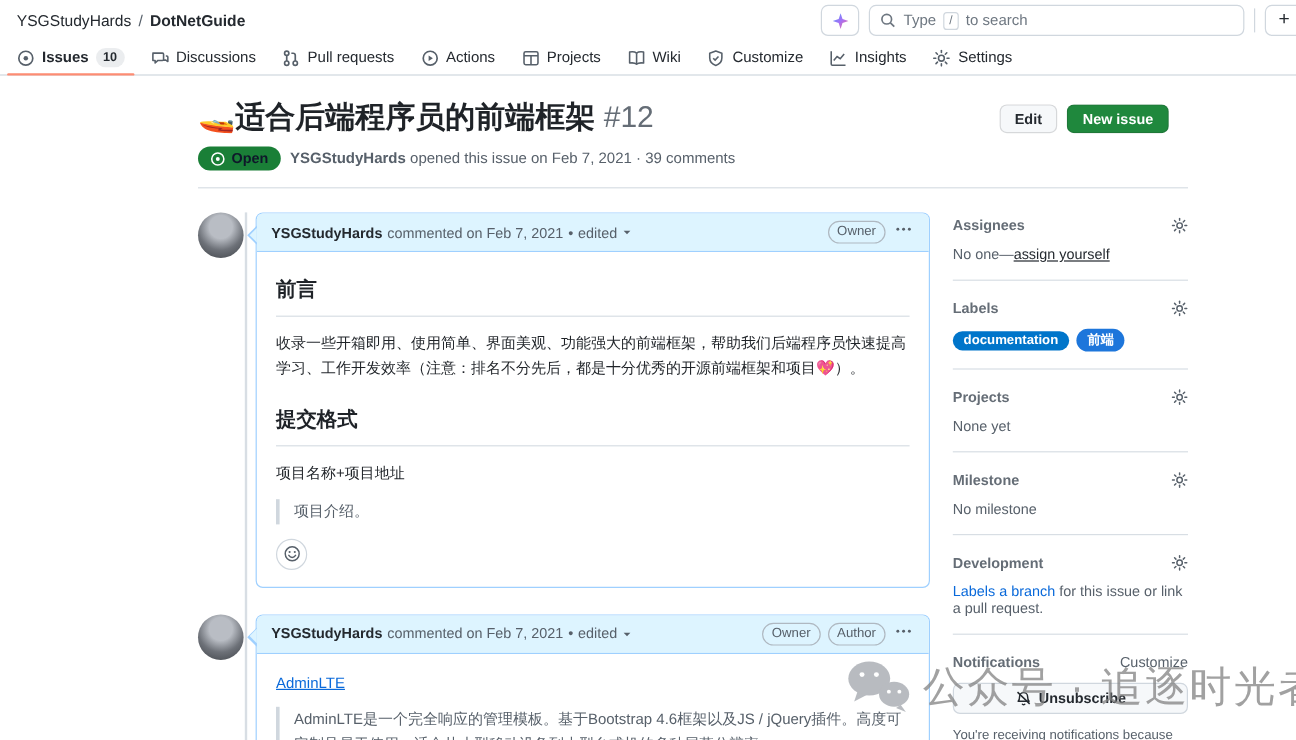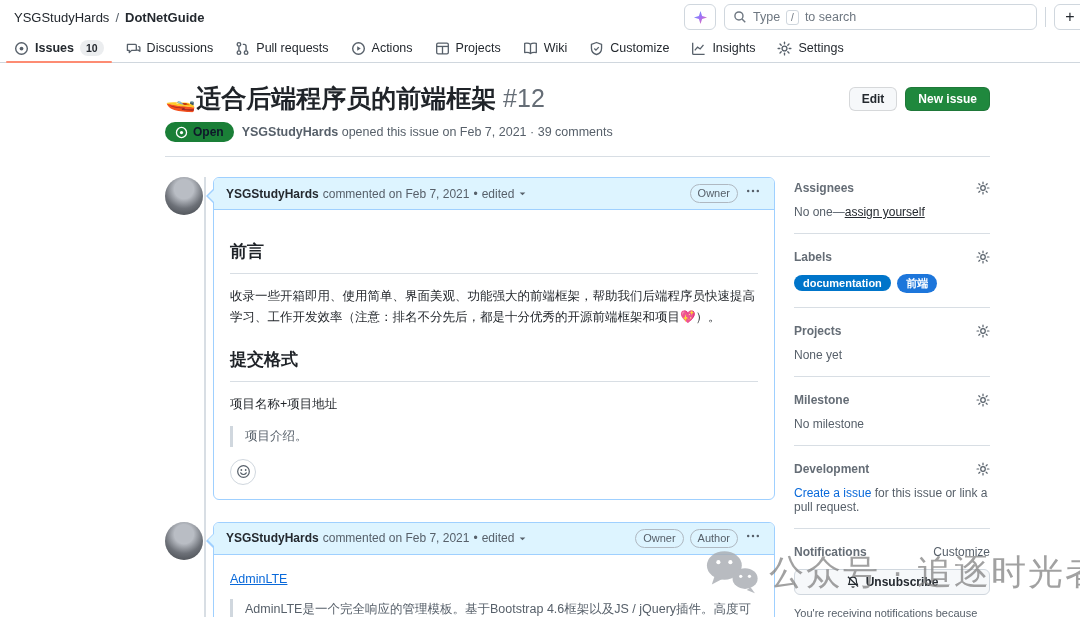--- a/index.html
+++ b/index.html
@@ -27,21 +27,21 @@
   .tab .ticon { color:#57606a; }
   .tab.active { font-weight:700; }
   .tab.active::after { content:""; position:absolute; left:0; right:0; bottom:-1px; height:2px; background:#fd8c73; border-radius:3px; }
   .count { background:rgba(175,184,193,.25); border-radius:2em; padding:0 6px; font-size:10.5px; font-weight:700; line-height:16px; }
 
   
   .main { padding:20px 90px 0 165px; position:relative; }
   .issue-head { position:relative; }
   .title { font-size:25px; font-weight:600; color:#1f2328; line-height:1.25; }
   .title .inum { color:#656d76; font-weight:400; }
-  .head-btns { position:absolute; right:0; top:4px; display:flex; gap:8px; }
+  .head-btns { position:absolute; right:16px; top:4px; display:flex; gap:8px; }
   .btn { font-size:12px; font-weight:600; border-radius:6px; padding:4px 12px; border:1px solid rgba(31,35,40,.15); background:#f6f8fa; color:#24292f; }
   .btn.green { background:#1f883d; border-color:rgba(31,35,40,.15); color:#fff; }
   .status-row { display:flex; align-items:center; gap:8px; margin-top:8px; font-size:12.5px; color:#57606a; }
   .open-pill { display:flex; align-items:center; gap:5px; background:#1a7f37; color:#0f172a; border-radius:2em; padding:3px 10px; font-size:12px; font-weight:600; }
   .status-row b { font-weight:700; }
   .head-divider { border-bottom:1px solid #d8dee4; margin-top:14px; }
 
   
   .content { display:flex; margin-top:20px; position:relative; }
   .comments-col { width:610px; position:relative; }
@@ -56,21 +56,21 @@
     border:8px solid transparent; border-left:0; border-right-color:#9fd0ff; }
   .bubble-header::after { content:""; position:absolute; left:-6.5px; top:11.5px;
     border:6.5px solid transparent; border-left:0; border-right-color:#ddf4ff; }
   .bubble-header .author { font-weight:700; color:#24292f; }
   .hdr-right { margin-left:auto; display:flex; align-items:flex-start; gap:6px; }
   .assoc { border:1px solid #afb8c1; border-radius:2em; padding:0 7px; font-size:11px; line-height:17px; color:#57606a; font-weight:500; background:transparent; }
   .kebab { color:#57606a; padding:0 2px; }
   .caret { color:#57606a; }
   .bubble-body { padding:14px 16px; font-size:12.5px; line-height:1.65; color:#1f2328; }
   .md-h2 { font-size:17px; font-weight:700; padding-bottom:7px; border-bottom:1px solid #d8dee4; margin:18px 0 12px; }
-  .md-h2.first { margin-top:14px; }
+  .md-h2.first { margin-top:4px; }
   .md-p { margin-bottom:12px; }
   .md-quote { border-left:3px solid #d0d7de; color:#57606a; padding:0 0 0 12px; margin:10px 0 12px; }
   a.link { color:#0969da; text-decoration:underline; font-size:12.5px; }
   .reaction-row { display:flex; align-items:center; gap:8px; margin-top:4px; }
   .smiley-btn { width:26px; height:26px; border:1px solid #d0d7de; border-radius:50%; background:#fff;
     display:flex; align-items:center; justify-content:center; color:#57606a; }
 
   
   .sidebar { width:196px; margin-left:auto; font-size:12px; color:#57606a; }
   .sb-section { padding:4px 0 14px; border-bottom:1px solid #d8dee4; margin-bottom:12px; }
@@ -445,21 +445,21 @@
                   <line x1="1.2" y1="8" x2="3" y2="8"></line>
                   <line x1="13" y1="8" x2="14.8" y2="8"></line>
                   <line x1="3.2" y1="3.2" x2="4.5" y2="4.5"></line>
                   <line x1="11.5" y1="11.5" x2="12.8" y2="12.8"></line>
                   <line x1="3.2" y1="12.8" x2="4.5" y2="11.5"></line>
                   <line x1="11.5" y1="4.5" x2="12.8" y2="3.2"></line>
                 </g>
               </svg>
           </span>
         </div>
-        <span><a class="sb-link">Create a issue</a><span class="sb-val"> for this issue or link a pull request.</span></span>
+        <span><a class="sb-link">Labels a branch</a><span class="sb-val"> for this issue or link a pull request.</span></span>
       </div>
 
       <div class="sb-section">
         <div class="sb-title-row">
           <span class="sb-title">Notifications</span>
           <span class="sb-val">Customize</span>
         </div>
         <button class="unsub-btn">
           <span>
             <svg width="14" height="14" viewBox="0 0 16 16" fill="none" stroke="#24292f" stroke-width="1.4">

